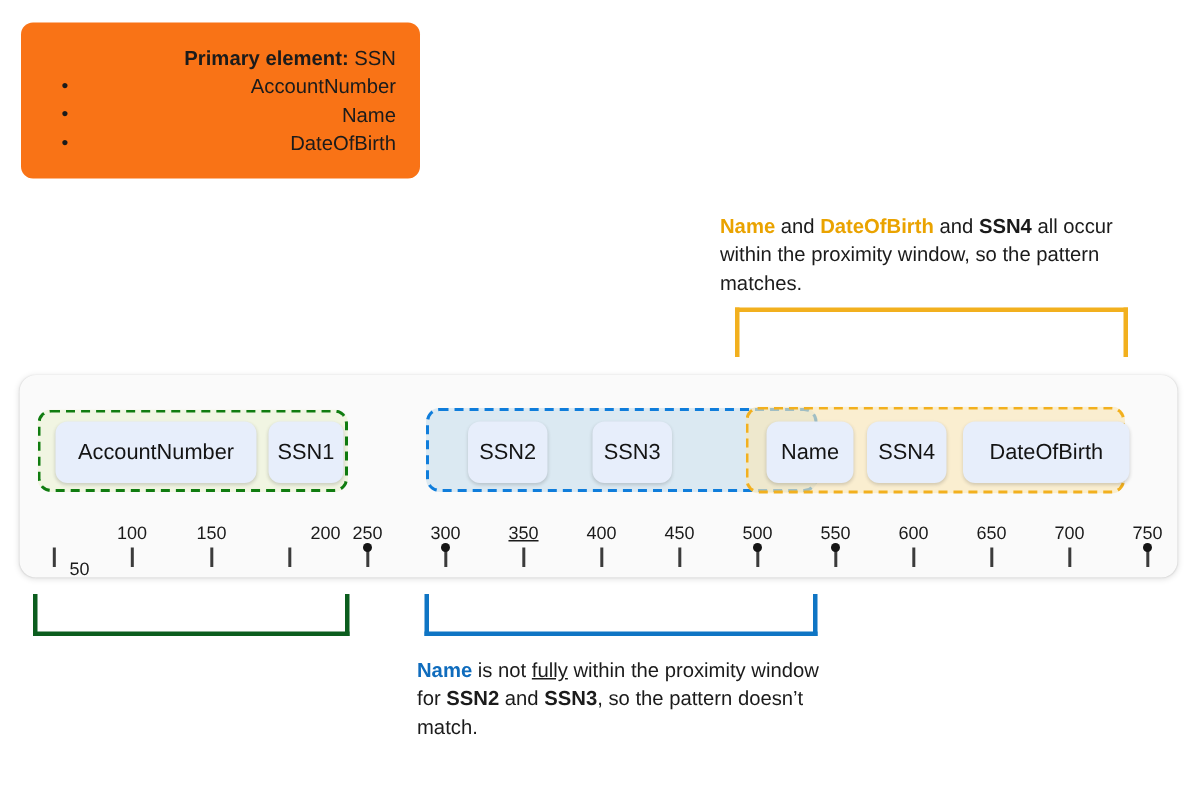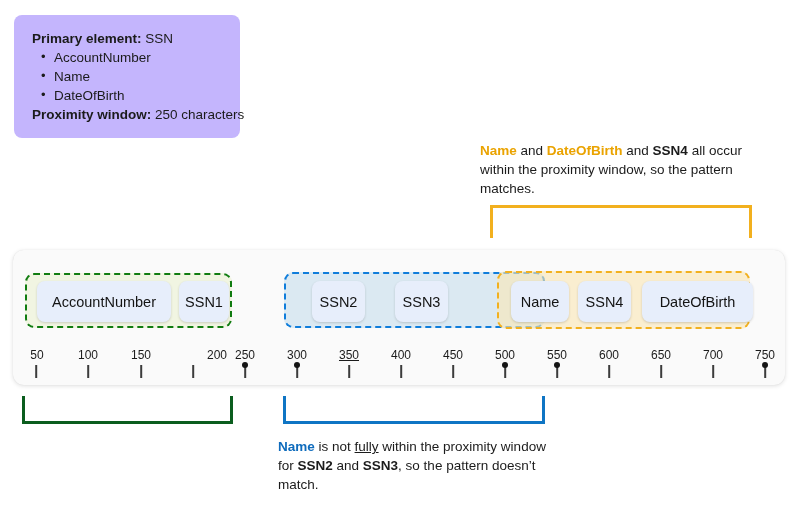--- a/index.html
+++ b/index.html
@@ -18,25 +18,26 @@
   .stage {
     position: absolute;
     inset: 0;
   }
 
   
   #legend-card {
     position: absolute;
     left: 14px;
     top: 15px;
-    width: 226px;
+    width: 266px;
     padding: 14px 16px 14px 18px;
     box-sizing: border-box;
-    background: #c4b5fd;
+    background: #f97316;
     border-radius: 8px;
+    text-align: right;
   }
   #legend-card .line {
     font-size: 13.5px;
     line-height: 19px;
     color: #1b1b1b;
     white-space: nowrap;
   }
   #legend-card .line b {
     font-weight: bold;
   }
@@ -236,24 +237,20 @@
   <div id="legend-card">
     <div class="line">
       <b>Primary element:</b>
       <span>SSN</span>
     </div>
     <ul>
       <li>AccountNumber</li>
       <li>Name</li>
       <li>DateOfBirth</li>
     </ul>
-    <div class="line">
-      <b>Proximity window:</b>
-      <span>250 characters</span>
-    </div>
   </div>
 
   <div class="caption" id="caption-orange"><span class="t-orange">Name</span><span> and </span><span class="t-orange">DateOfBirth</span><span> and </span><span class="t-bold">SSN4</span><span> all occur within the proximity window, so the pattern matches.</span></div>
   <div class="bracket down" id="bracket-orange"></div>
 
   <div id="timeline-panel">
 
     <div class="group-box" id="group-green"></div>
     <div class="group-box" id="group-blue"></div>
     <div class="group-box" id="group-orange"></div>
@@ -261,21 +258,21 @@
     <div id="tokens-layer">
         <div class="chip" style="left: 24px; width: 134px;">AccountNumber</div>
         <div class="chip" style="left: 166px; width: 50px;">SSN1</div>
         <div class="chip" style="left: 299px; width: 53px;">SSN2</div>
         <div class="chip" style="left: 382px; width: 53px;">SSN3</div>
         <div class="chip" style="left: 498px; width: 58px;">Name</div>
         <div class="chip" style="left: 565px; width: 53px;">SSN4</div>
         <div class="chip" style="left: 629px; width: 111px;">DateOfBirth</div>
       </div>
     <div id="axis">
-        <div class="tick-label" style="left: 24px;">50</div>
+        <div class="tick-label" style="left: 40px; margin-top: 24px;">50</div>
         <div class="tick-mark" style="left: 23px;"></div>
         <div class="tick-label" style="left: 75px;">100</div>
         <div class="tick-mark" style="left: 75px;"></div>
         <div class="tick-label" style="left: 128px;">150</div>
         <div class="tick-mark" style="left: 128px;"></div>
         <div class="tick-label" style="left: 180px; margin-left: 24px;">200</div>
         <div class="tick-mark" style="left: 180px;"></div>
         <div class="tick-label" style="left: 232px;">250</div>
         <div class="tick-mark" style="left: 232px;"></div>
         <div class="tick-dot" style="left: 232px;"></div>

